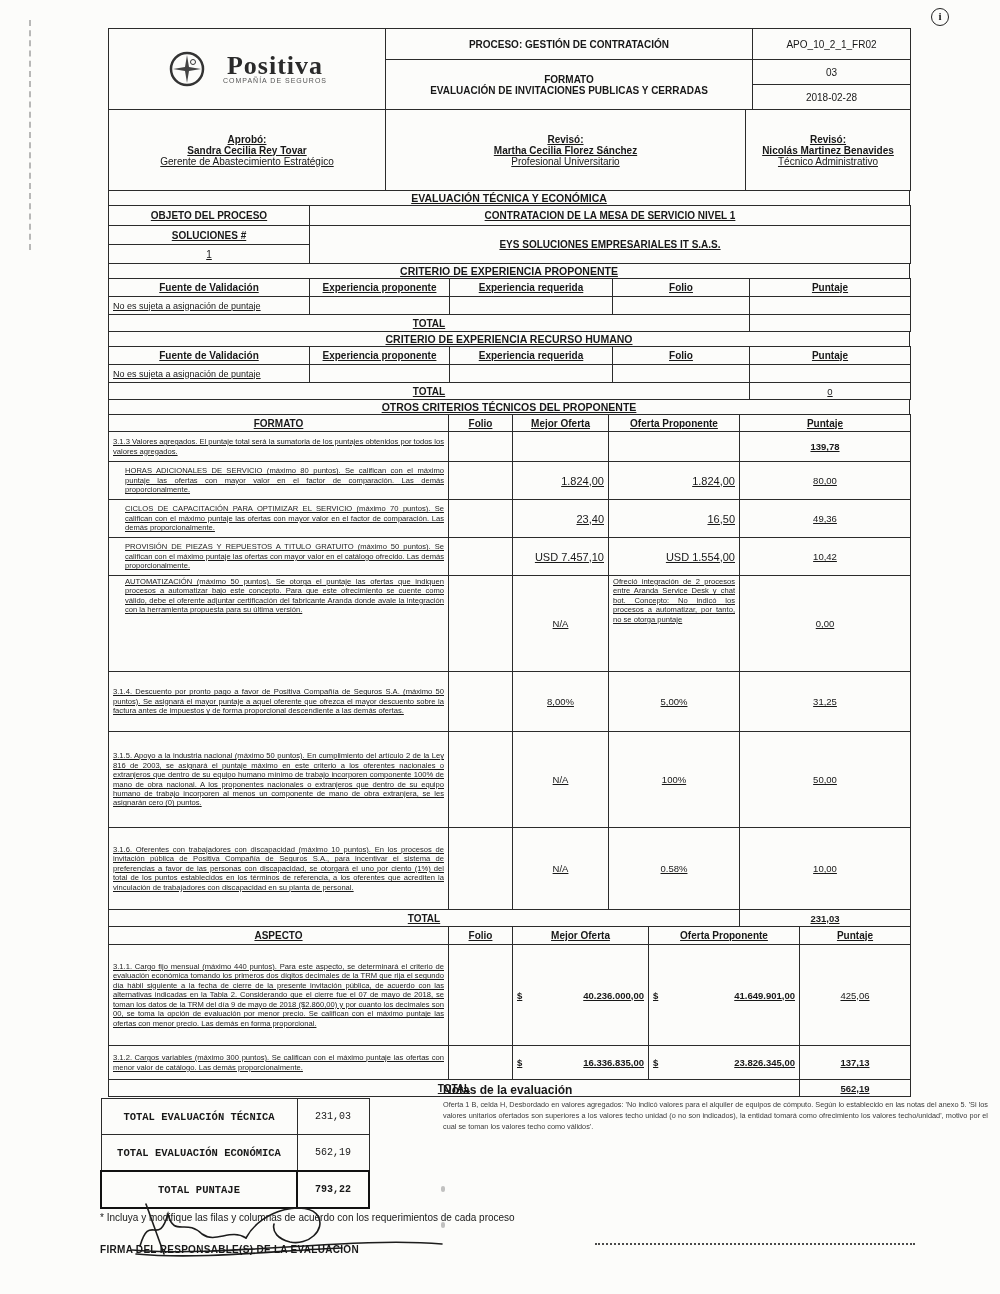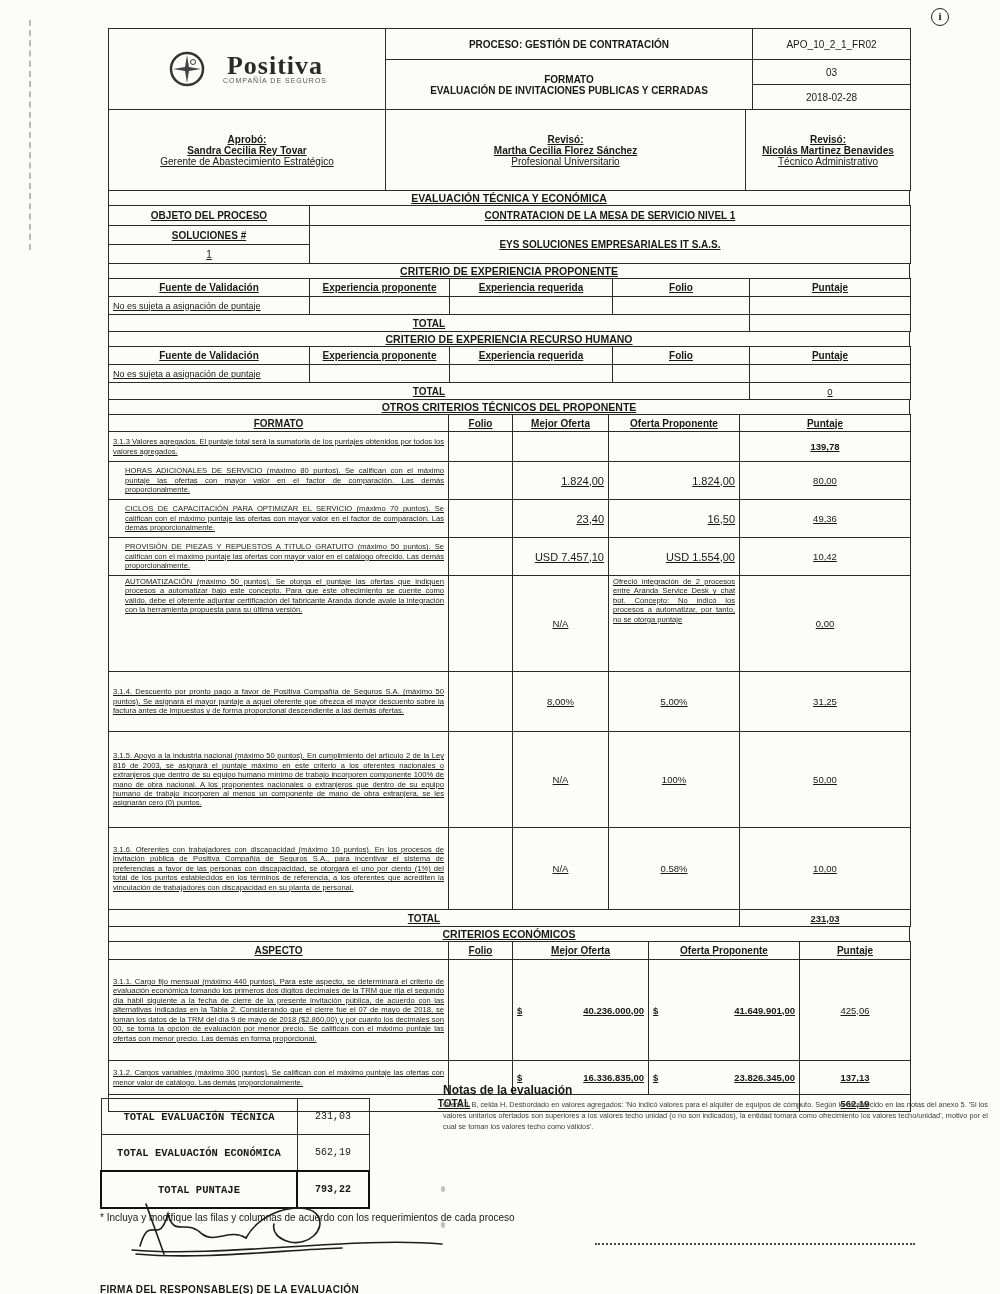--- a/index.html
+++ b/index.html
@@ -28,21 +28,21 @@
   .notes{position:absolute;left:443px;top:1083px;width:545px;}
   .notes h4{margin:0 0 3px 0;font-size:12px;}
   .notes p{margin:0;font-size:7.3px;line-height:1.5;color:#3a3a3a;text-align:justify;
            filter:blur(.25px);}
   .summary{position:absolute;left:100px;top:1098px;width:268px;}
   .summary td{height:33px;font-family:Liberation Mono, monospace;}
   .summary .lbl{font-weight:bold;text-align:center;font-size:10.5px;}
   .summary .val{text-align:center;font-size:10px;}
   .summary .final td{border:2px solid #111;}
   .foot-note{position:absolute;left:100px;top:1212px;font-size:10px;}
-  .firma{position:absolute;left:100px;top:1284px;font-size:10px;font-weight:bold;
+  .firma{position:absolute;left:100px;top:1244px;font-size:10px;font-weight:bold;
          letter-spacing:.3px;}
   .signature{position:absolute;left:112px;top:1198px;pointer-events:none;}
   .dots{position:absolute;left:595px;top:1243px;width:320px;
         border-top:2px dotted #4a4a4a;}
   .scan-dash{position:absolute;left:29px;top:20px;height:230px;width:0;
              border-left:2px dashed #777;opacity:.5;}
   .info{position:absolute;left:931px;top:8px;width:16px;height:16px;border:1.6px solid #222;
         border-radius:50%;text-align:center;font-size:11px;font-weight:bold;line-height:15px;
         font-family:"Liberation Serif",serif;}
   .mark{position:absolute;width:4px;height:6px;background:#9a9a9a;border-radius:2px;opacity:.6;}
@@ -302,27 +302,20 @@
         <td class="pts">0.58%</td>
         <td class="pts">10,00</td>
       </tr>
       <tr>
         <td colspan="4" class="c b" style="height:14px">TOTAL</td>
         <td class="pts b">231,03</td>
       </tr>
     </tbody>
       </table>
 
-    <table class="bar">
-      <tbody>
-          <tr>
-            <td>CRITERIOS ECONÓMICOS</td>
-          </tr>
-    </tbody>
-      </table>
     <table>
       <colgroup>
           <col style="width:340px">
           <col style="width:64px">
           <col style="width:136px">
           <col style="width:151px">
           <col style="width:111px">
         </colgroup>
       <tbody>
           <tr>

